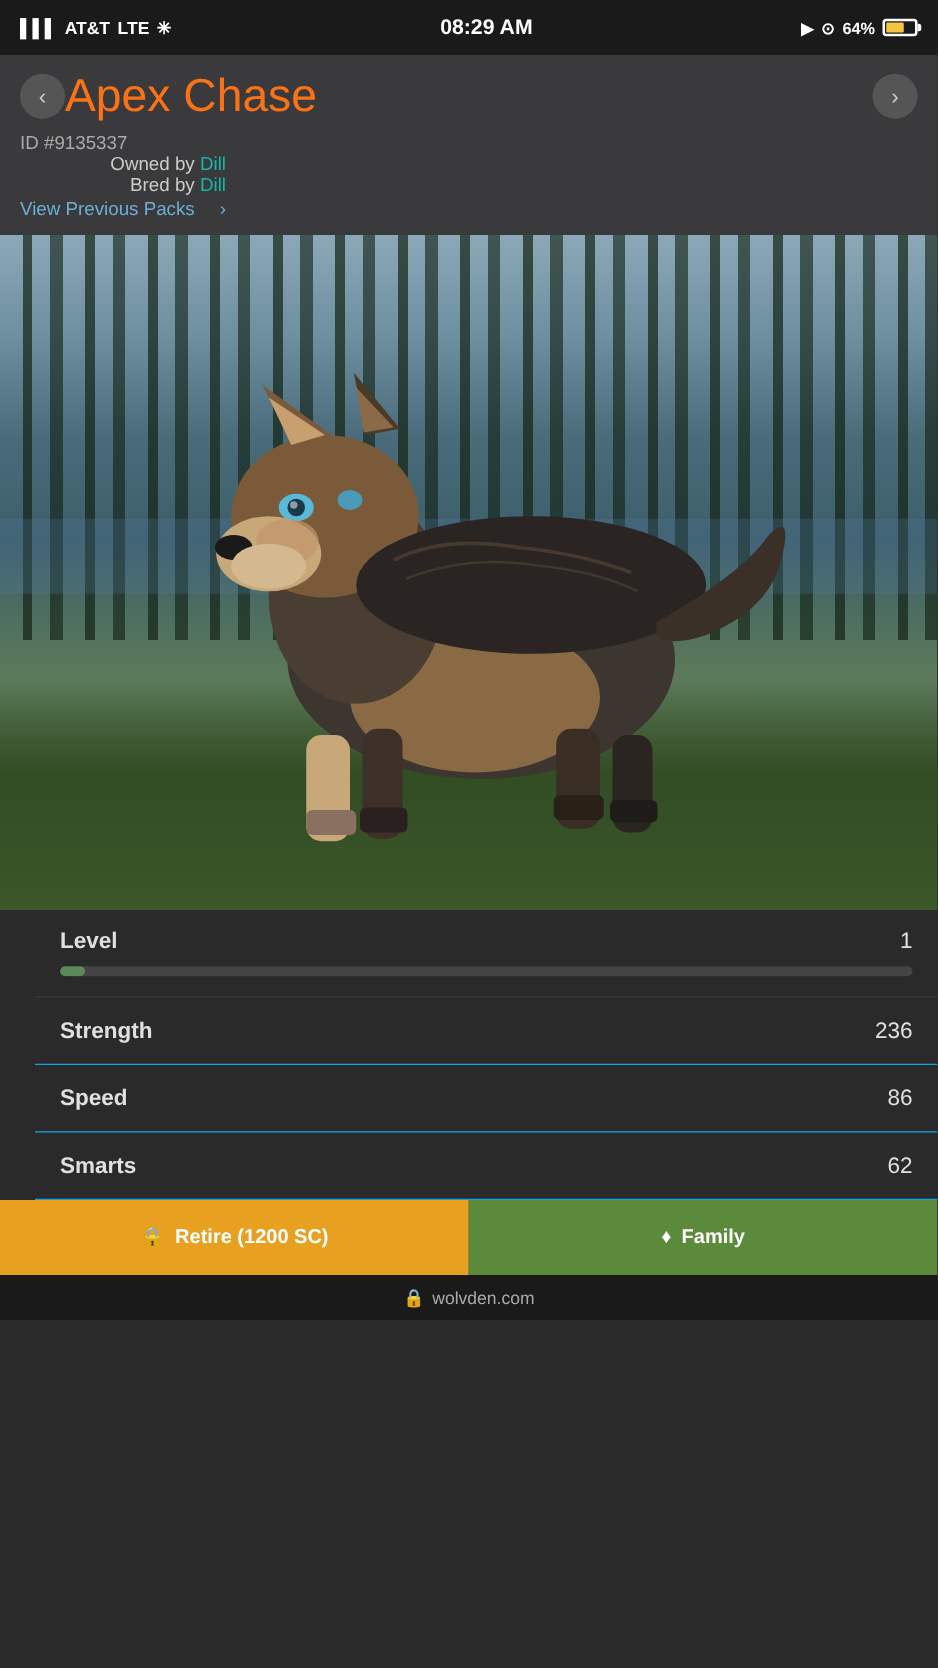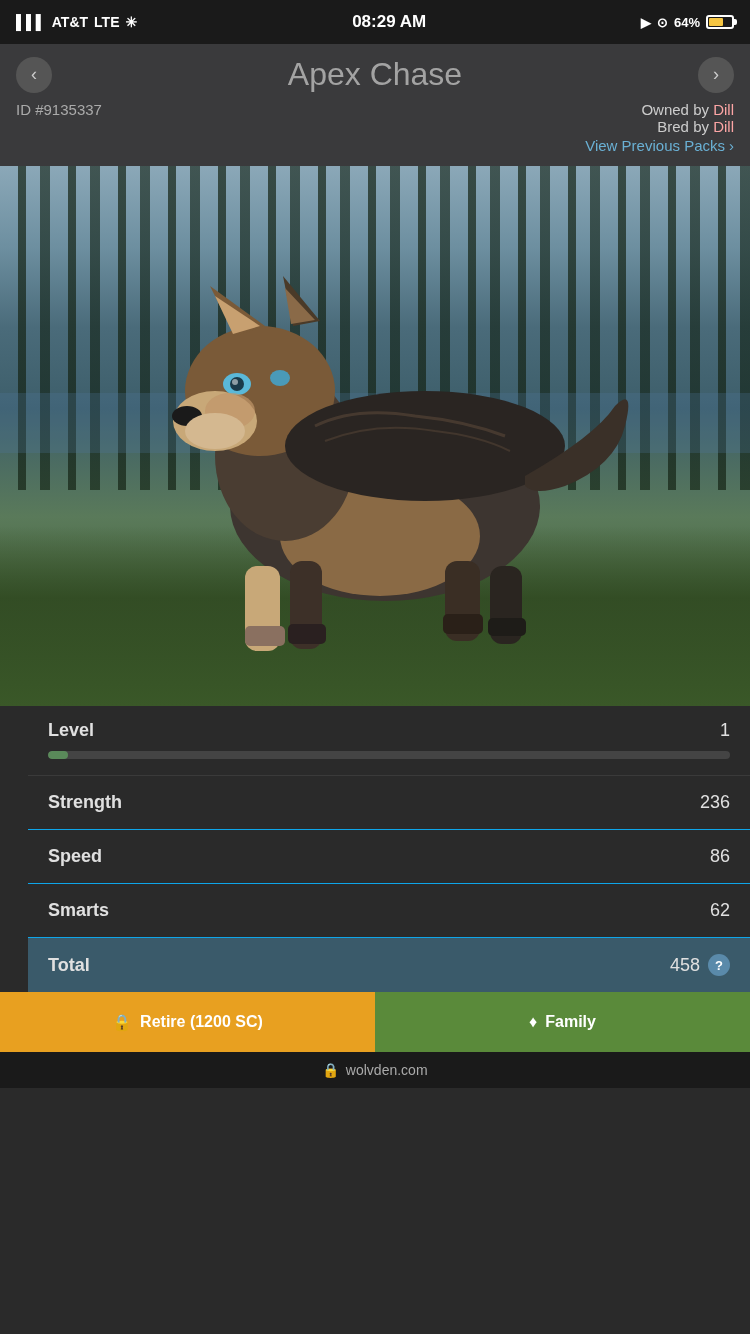--- a/index.html
+++ b/index.html
@@ -57,44 +57,44 @@
     .nav-arrow {
       width: 36px; height: 36px;
       background: #555;
       border-radius: 50%;
       display: flex; align-items: center; justify-content: center;
       cursor: pointer;
       font-size: 18px;
       color: #ccc;
     }
     .page-title {
-      font-size: 32px;
+      font-size: 37px;
       font-weight: 300;
-      color: #a3a3a3;
-      text-align: center;
+      color: #f97316;
       flex: 1;
     }
     .page-meta {
       width: 100%;
       display: flex;
       justify-content: space-between;
       align-items: flex-start;
       padding: 4px 0;
+      flex-direction: column;
     }
     .page-id { color: #aaa; font-size: 15px; }
     .page-ownership { text-align: right; }
     .ownership-line { font-size: 15px; color: #ccc; }
-    .ownership-link { color: #fca5a5; text-decoration: none; }
+    .ownership-link { color: #14b8a6; text-decoration: none; }
     .view-previous {
       color: #6ab0d4;
       font-size: 15px;
       cursor: pointer;
       display: flex;
       align-items: center;
-      gap: 4px;
+      gap: 20px;
       justify-content: flex-end;
       margin-top: 2px;
     }
 
     
     .wolf-image-container {
       width: 100%;
       height: 540px;
       overflow: hidden;
       position: relative;
@@ -390,27 +390,20 @@
     <span class="stat-value">86</span>
   </div>
 
 
 
   <div class="stat-row">
     <span class="stat-label">Smarts</span>
     <span class="stat-value">62</span>
   </div>
 
-  <div class="stat-row total-row">
-    <span class="total-label">Total</span>
-    <div class="total-value-group">
-      <span class="total-value">458</span>
-      <div class="help-icon">?</div>
-    </div>
-  </div>
 </div>
 
 <div class="bottom-buttons">
   <div class="btn-retire">
     <span>🔒</span>
     <span>Retire (1200 SC)</span>
   </div>
   <div class="btn-family">
     <span>♦</span>
     <span>Family</span>

